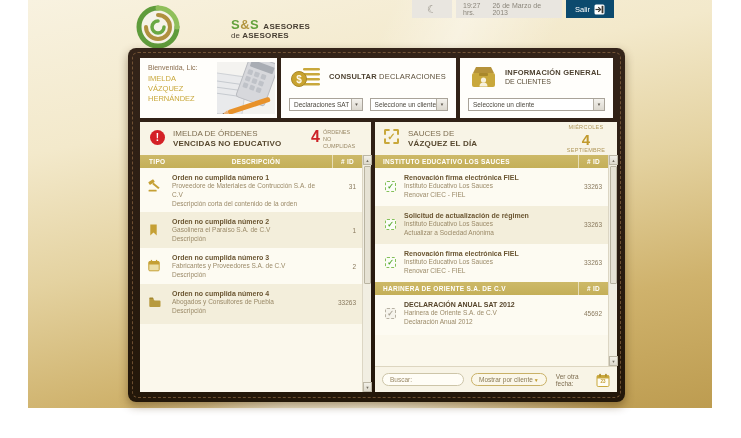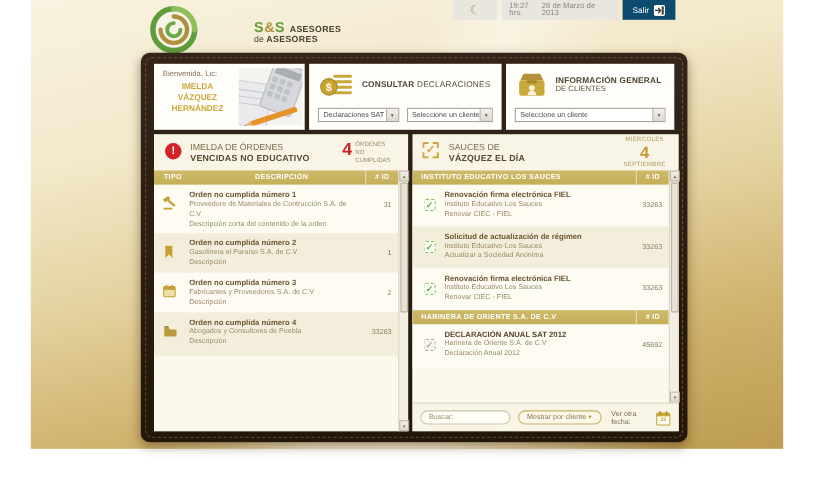--- a/index.html
+++ b/index.html
@@ -42,21 +42,21 @@
   .win::before { content:""; position:absolute; inset:4px; border:1px dashed rgba(150,110,70,.65);
     border-radius:6px; pointer-events:none; }
 
   .card { position:absolute; top:10px; height:60px; background:#fffefb; }
   .card-welcome { left:12px; width:137px; display:flex; }
   .card-consultar { left:153px; width:175px; }
   .card-info { left:332px; width:153px; }
 
   .welcome-text { flex:1; padding:6px 4px 4px 8px; }
   .greeting { font-size:7px; color:#8a6d4e; margin-bottom:3px; }
-  .welcome-name { text-align:center; font-size:7.5px; font-weight:bold; color:#c9a83c;
+  .welcome-name { text-align:left; font-size:7.5px; font-weight:normal; color:#c9a83c;
     line-height:1.35; padding-right:2px; }
   .calc-img { width:58px; height:52px; margin:4px 2px 0 0; }
 
   .ct-head { display:flex; align-items:flex-start; padding:8px 8px 0 10px; gap:8px; }
   .ct-title { font-size:7.5px; color:#5c4f3a; margin-top:6px; letter-spacing:.2px; }
   .ct-title b { color:#4e4231; }
   .ct-sub { font-size:7px; color:#5c4f3a; margin-top:1px; }
   .selects-row { position:absolute; left:8px; right:8px; bottom:7px; display:flex; gap:7px; }
 
   .sel { height:13px; background:#fff; border:1px solid #a9a399; display:flex;

